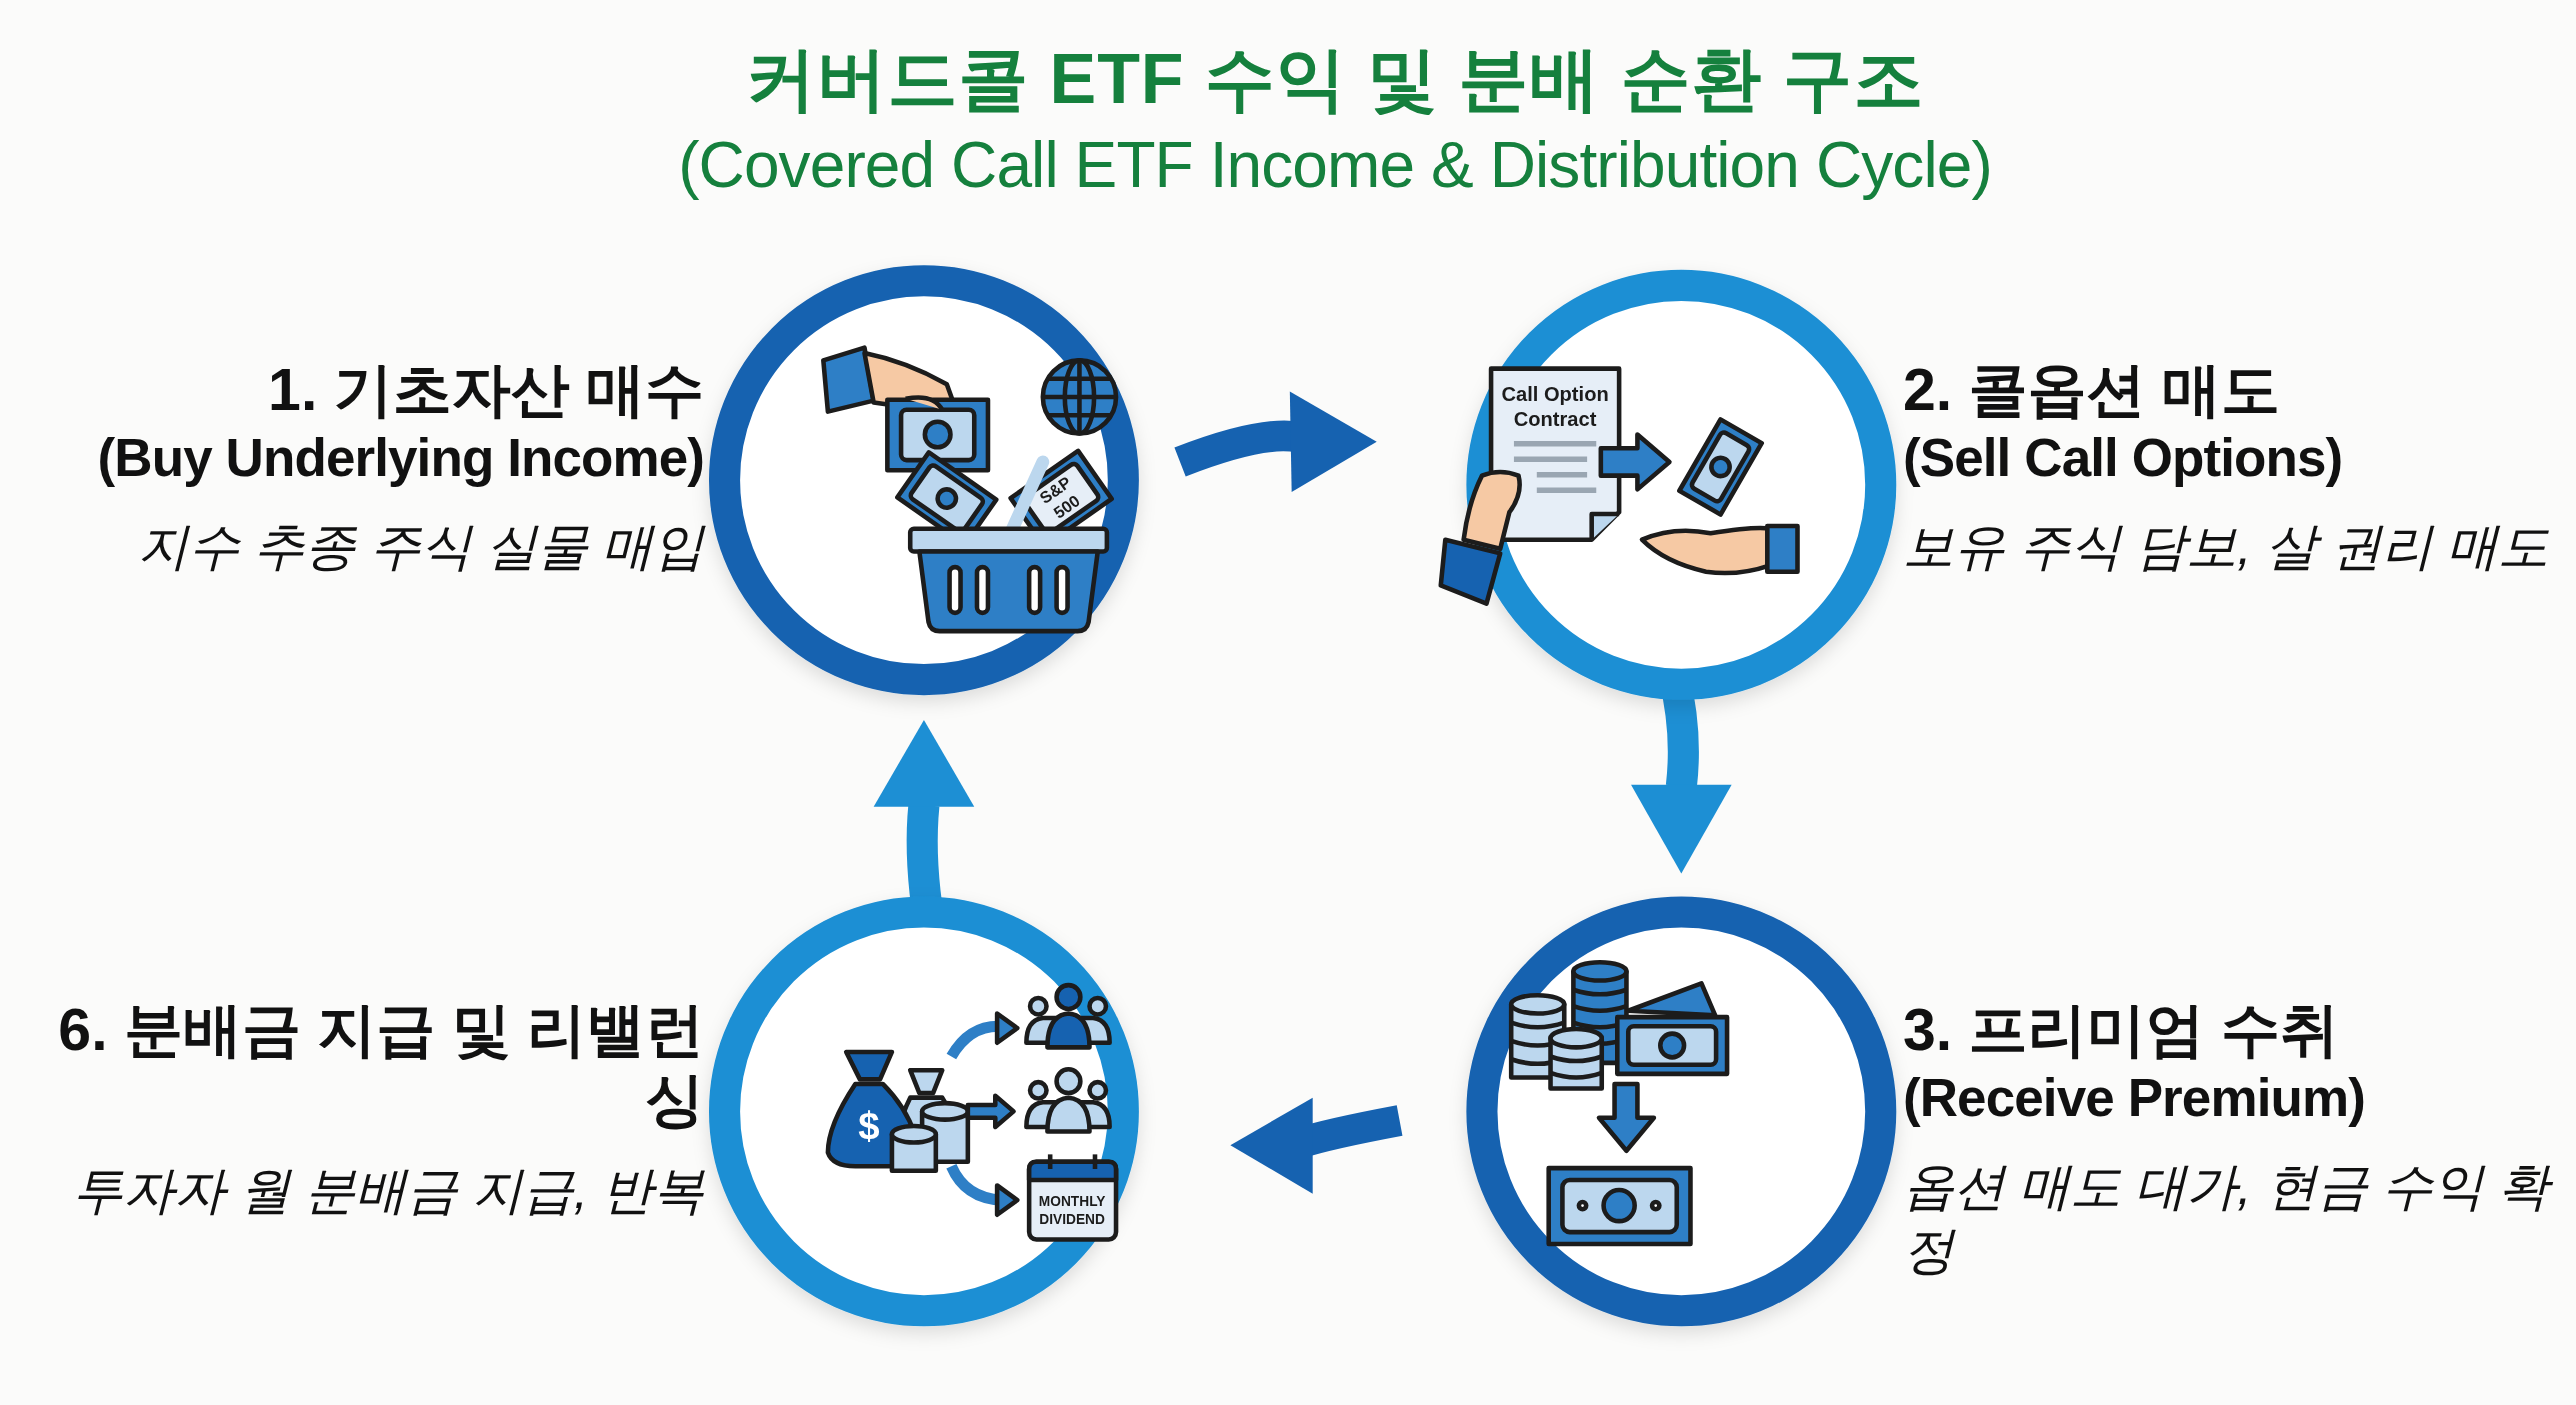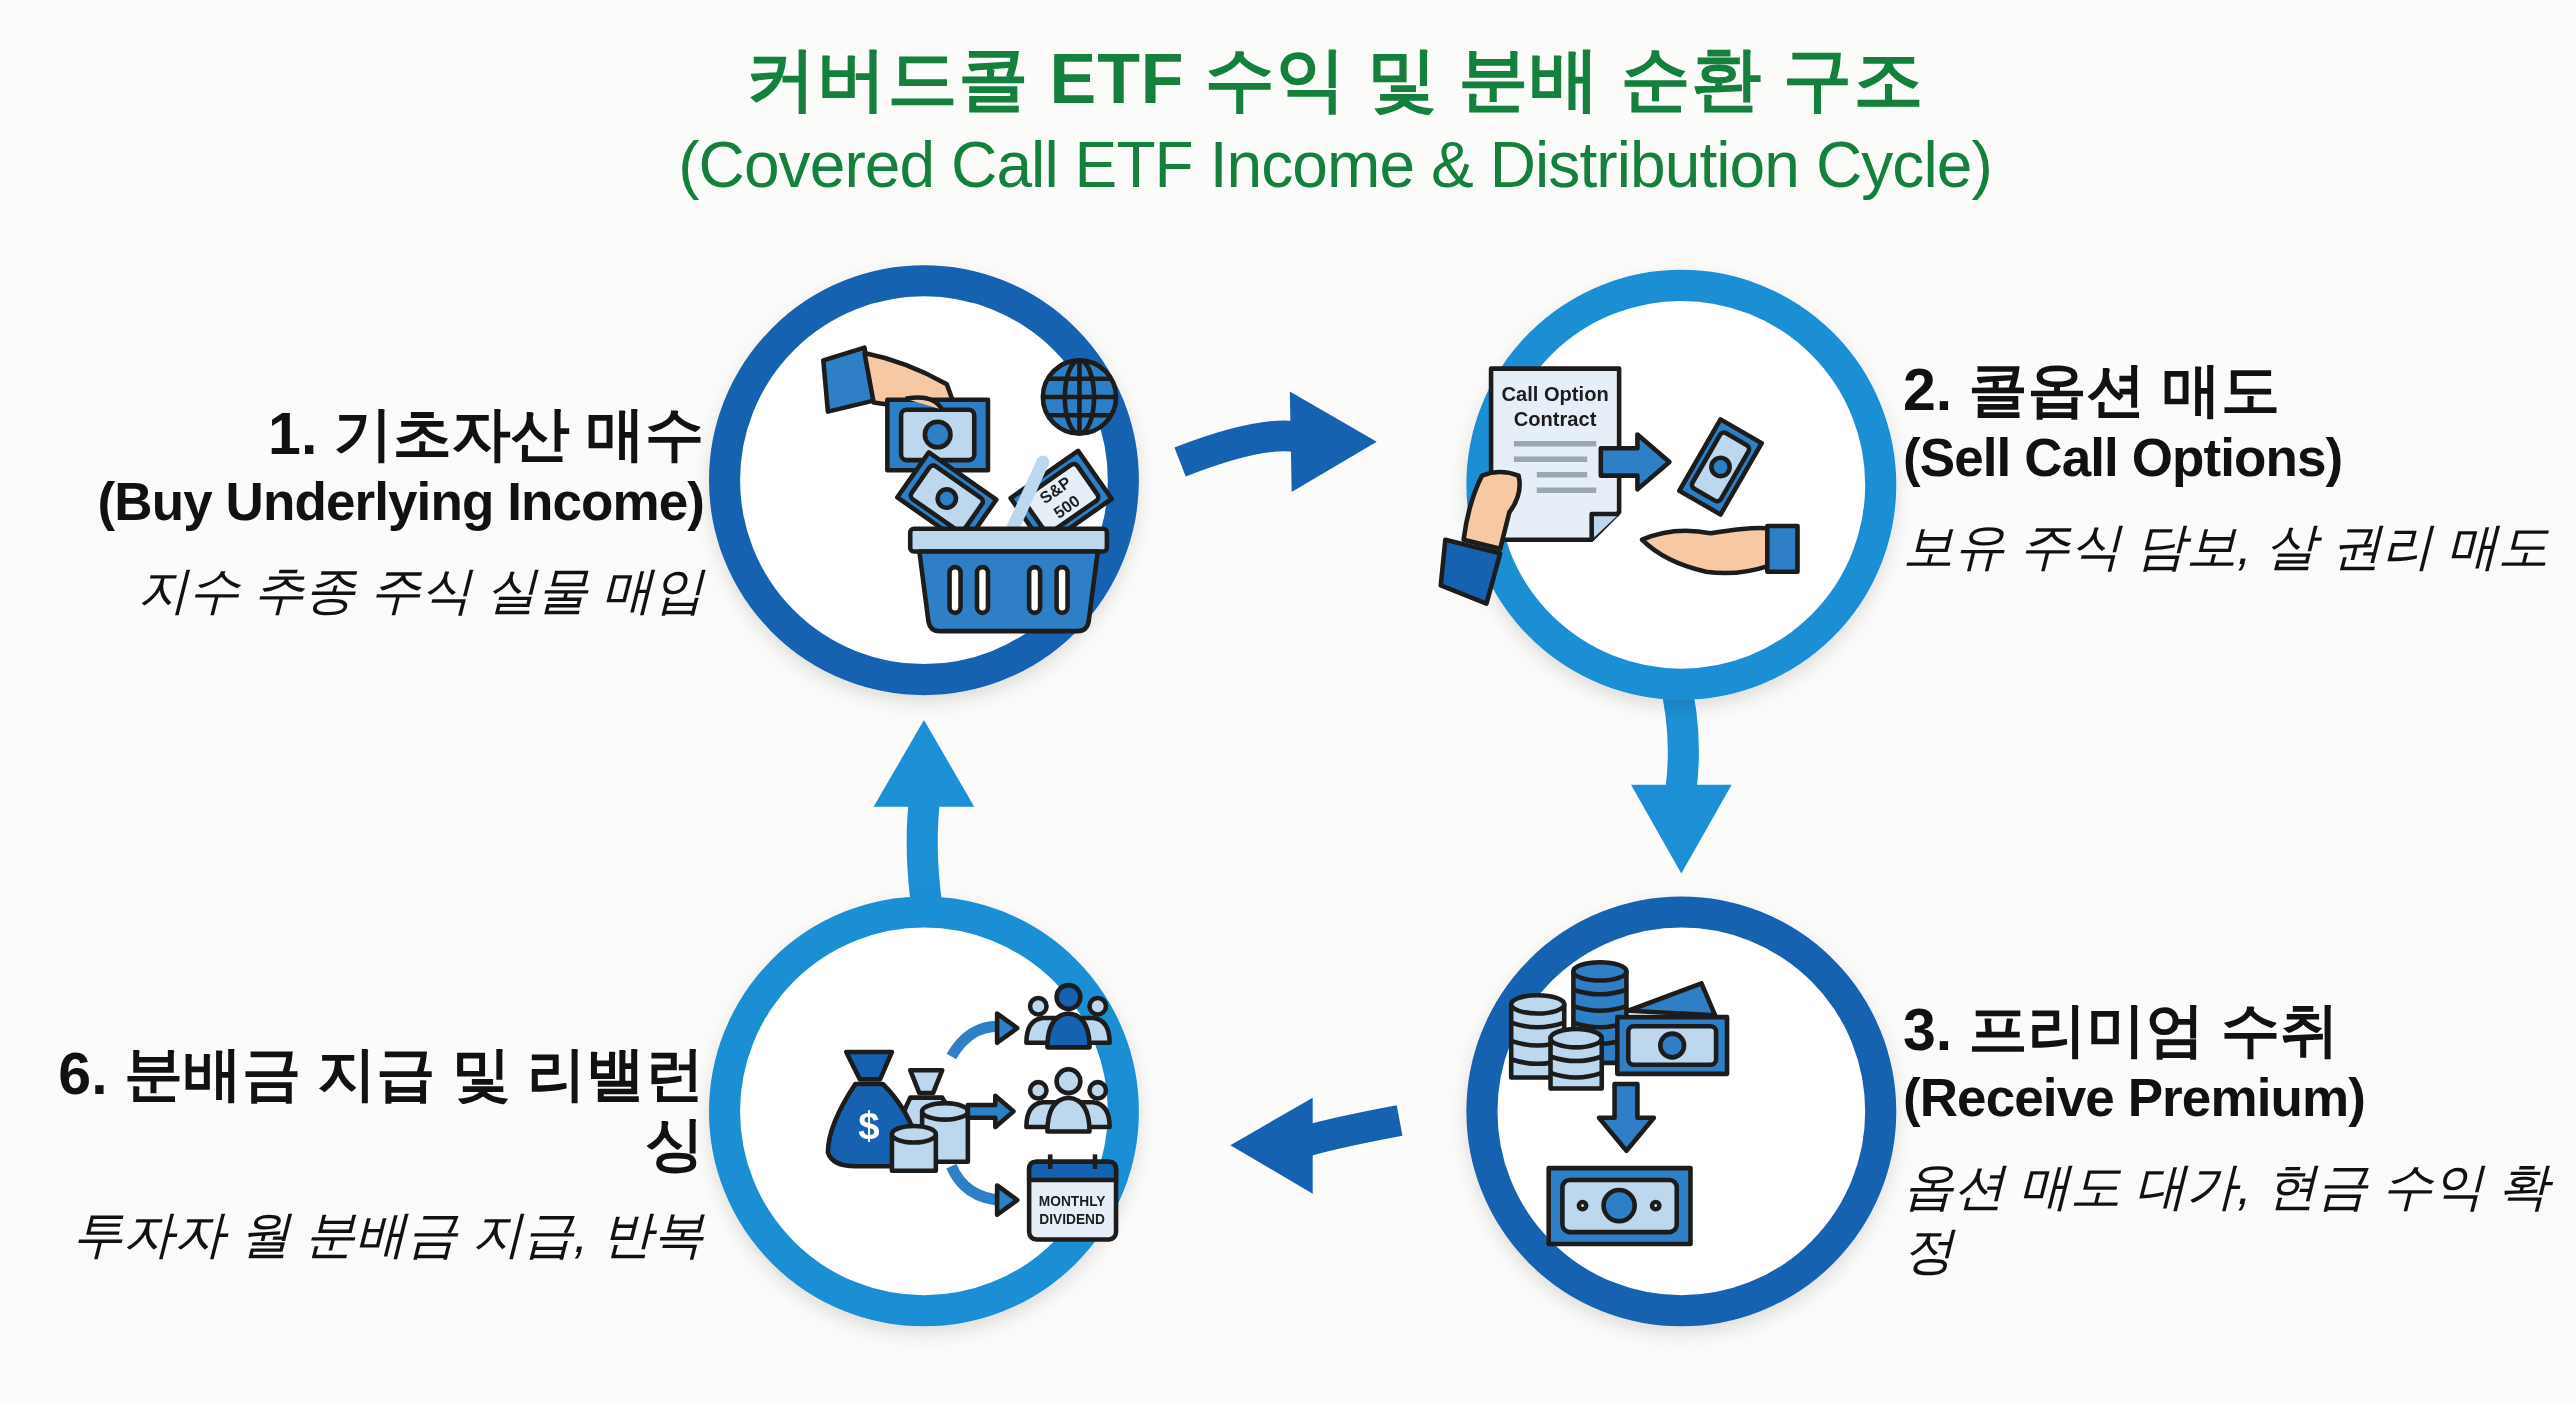--- a/index.html
+++ b/index.html
@@ -18,21 +18,21 @@
     .title-ko {
       font-size: 70px; font-weight: bold; line-height: 88px;
       letter-spacing: 0.9px;
     }
     .title-en {
       font-size: 64px; font-weight: normal; line-height: 84px;
       letter-spacing: -0.9px;
     }
     .diagram-svg { position: absolute; left: 0; top: 0; }
     .step-text { position: absolute; width: 695px; }
-    .step-text.left { text-align: right; margin-top: 44px; }
+    .step-text.left { text-align: right; }
     .step-text.right { text-align: left; }
     .step-title-ko { font-size: 59px; font-weight: bold; line-height: 70px; }
     .step-title-en { font-size: 53px; font-weight: bold; line-height: 66px; letter-spacing: -0.9px; }
     .step-desc { font-size: 51px; line-height: 64px; margin-top: 24px; font-style: italic; }
     #step1 { left: 9.1px; top: 355px; }
     #step2 { left: 1903px; top: 355px; }
     #step3 { left: 1903px; top: 995px; }
     #step4 { left: 9.1px; top: 995px; }
     .icon-text { font-family: "Liberation Sans", sans-serif; font-weight: bold; fill: #1c1c1c; }
   </style>

